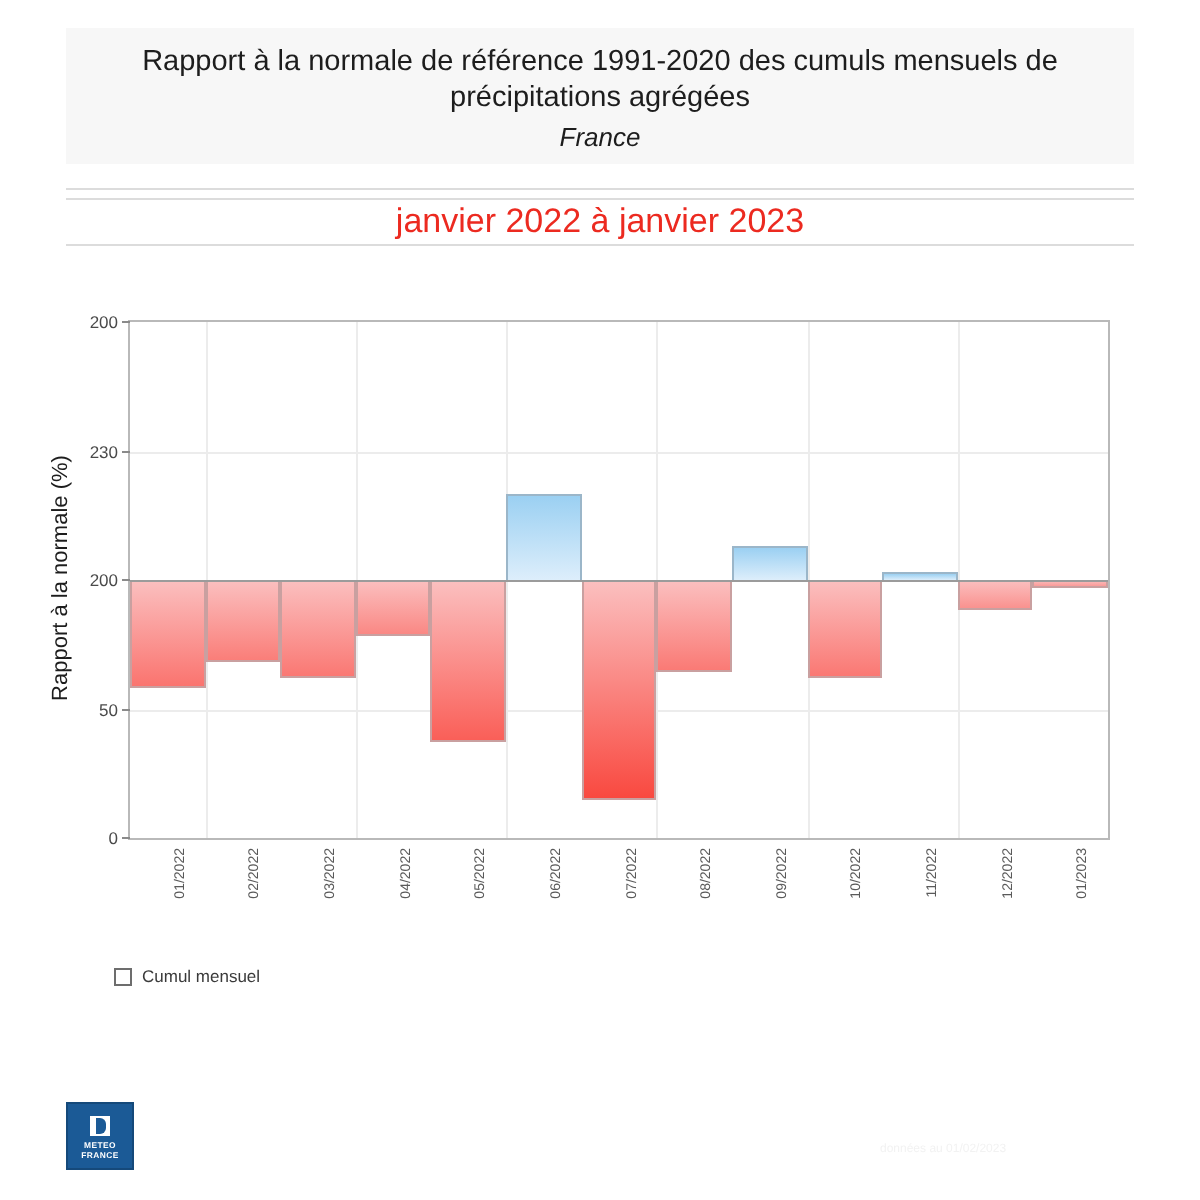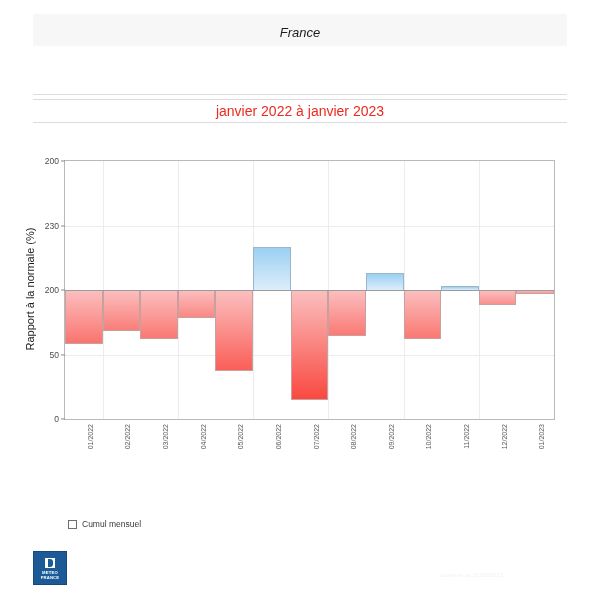--- a/index.html
+++ b/index.html
@@ -63,21 +63,21 @@
     top: 100px;
     width: 534px;
     height: 22px;
     display: flex;
     align-items: center;
     justify-content: center;
     background: #ffffff;
   }
   .period-text {
     color: #ec2a20;
-    font-size: 14px;
+    font-size: 17px;
   }
 
   
   .chart-wrap {
     position: absolute;
     left: 0;
     top: 140px;
     width: 600px;
     height: 380px;
     background: #ffffff;
@@ -179,26 +179,25 @@
     font-size: 7px;
     color: #5a5a5a;
     white-space: nowrap;
     transform-origin: left top;
     transform: rotate(-90deg) translateX(-100%);
   }
 
   
   .legend {
     position: absolute;
-    left: 68px;
+    left: 57px;
     top: 343px;
     display: flex;
     align-items: center;
     gap: 5px;
-    margin-top: 36px;
   }
   .legend-swatch {
     width: 7px;
     height: 7px;
     border: 1px solid #6d6d6d;
     background: #ffffff;
     display: inline-block;
   }
   .legend-label {
     font-size: 8.5px;
@@ -252,20 +251,24 @@
     color: #f2f2f2;
     white-space: nowrap;
   }
 </style>
 </head>
 <body>
 
 <div class="page">
 
   <div class="title-band">
+    <div class="title-main">
+      <span>Rapport à la normale de référence 1991-2020 des cumuls mensuels</span>
+      <span>de précipitations agrégées</span>
+    </div>
     <div class="title-sub">France</div>
   </div>
 
   <div class="rule r1"></div>
   <div class="rule r2"></div>
   <div class="period-band">
     <span class="period-text">janvier 2022 à janvier 2023</span>
   </div>
   <div class="rule r3"></div>
 

